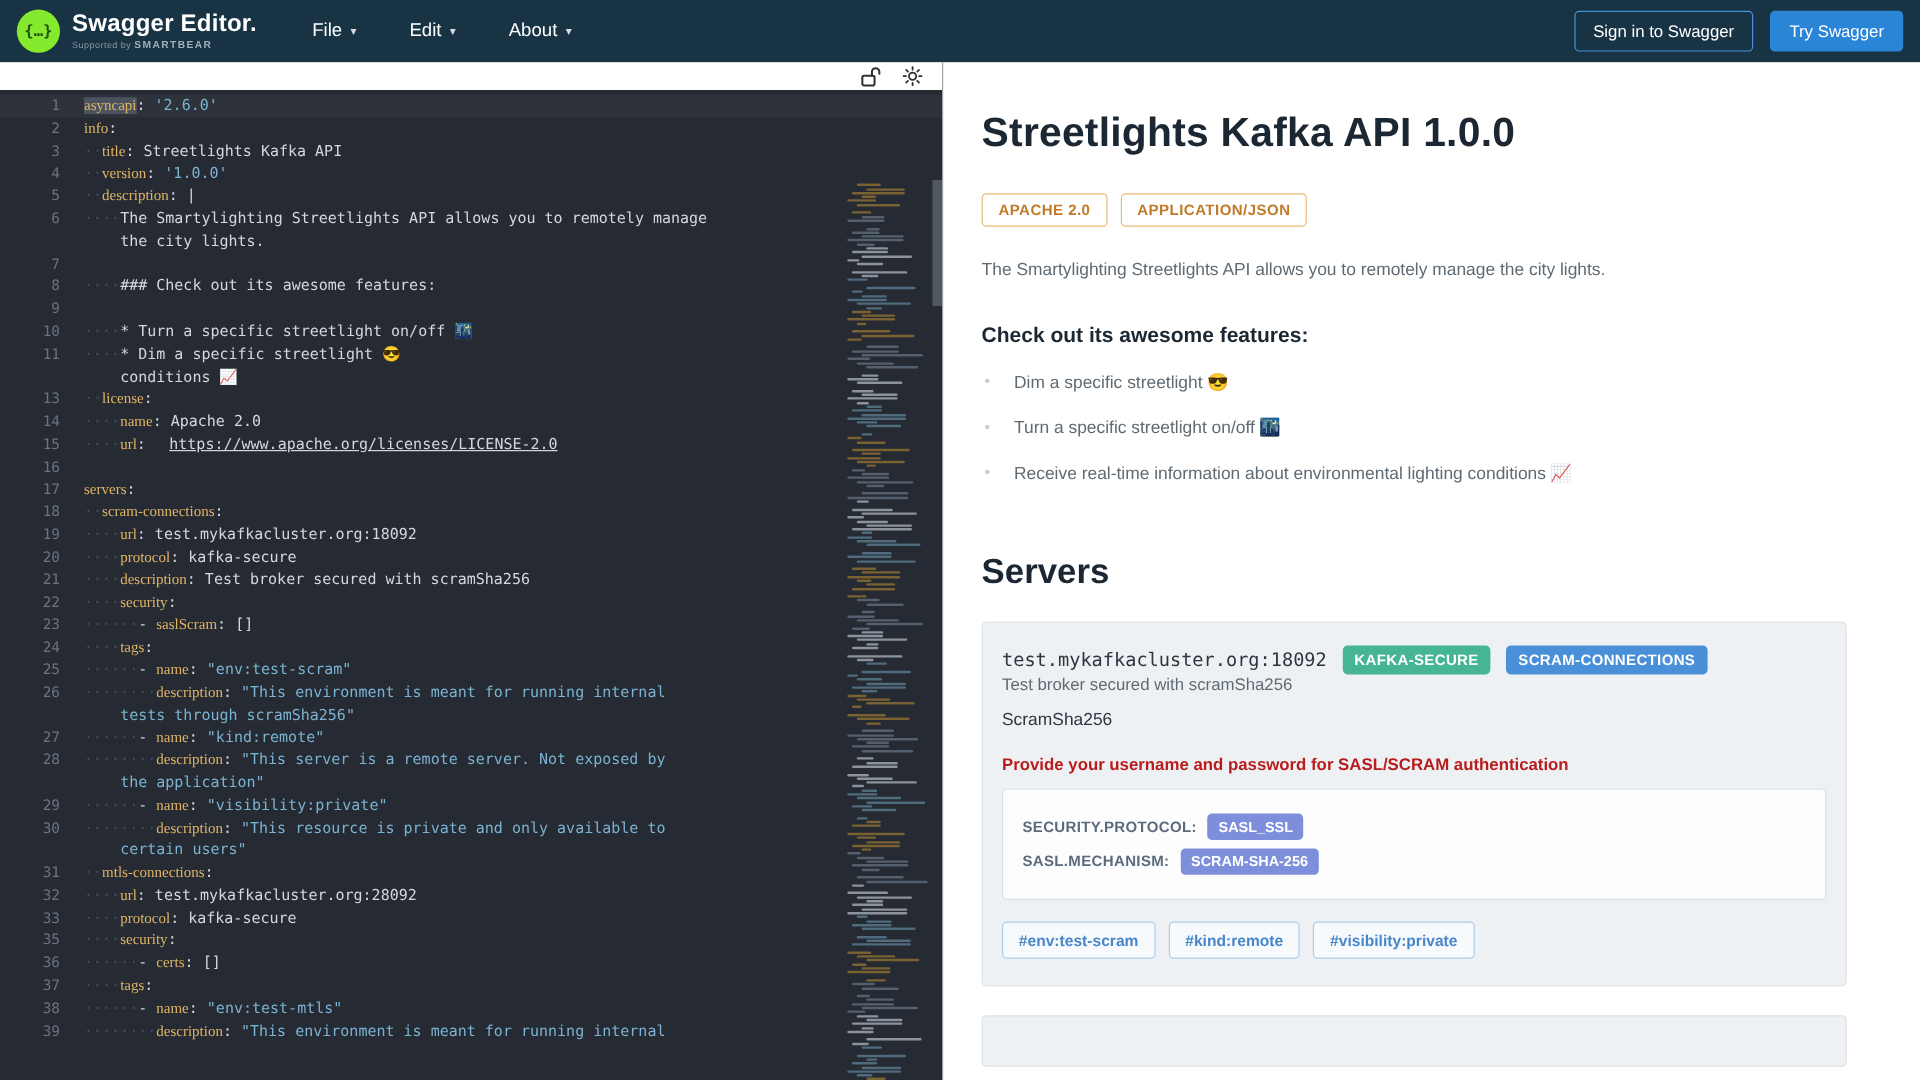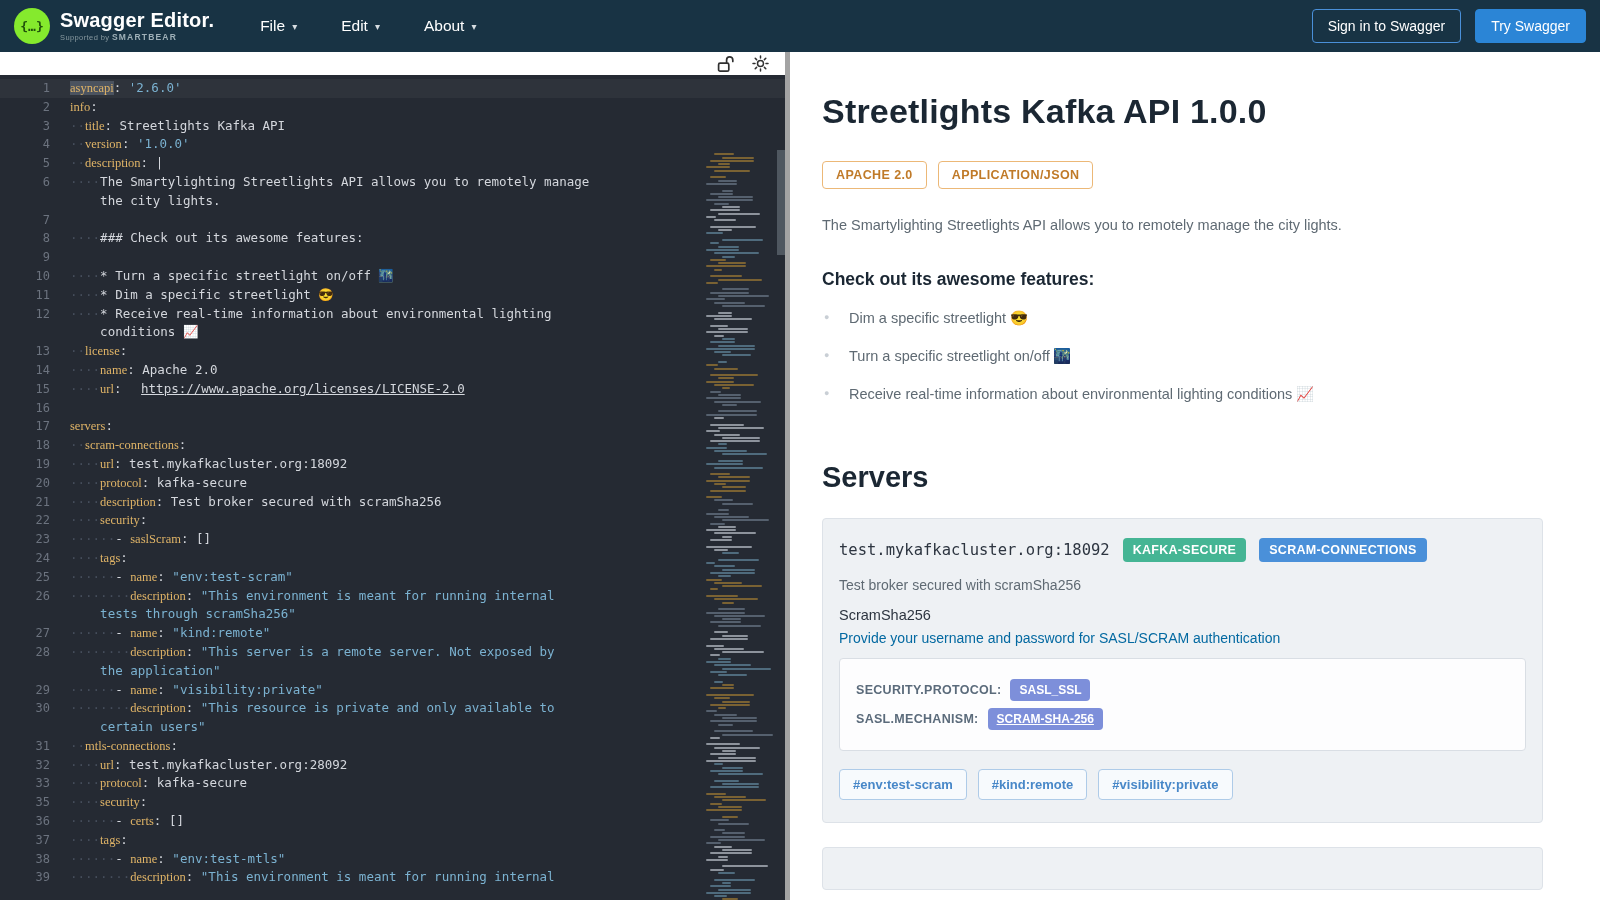--- a/index.html
+++ b/index.html
@@ -48,41 +48,41 @@
   .tu { color:#d4d7dd; text-decoration:underline;margin-left:12px; }
   .sel { background:rgba(110,122,140,.45); }
 
   .minimap { position:absolute; top:75px; right:9px; width:70px; bottom:0; overflow:hidden; }
   .mm-bar { height:2px; margin-bottom:1.3px; border-radius:1px; }
   .vscroll { position:absolute; top:75px; right:0; width:8px; height:105px;
              background:rgba(150,160,172,.38); }
 
   
   .docs { position:absolute; top:52px; left:785px; right:0; bottom:0; background:#fff;
-          border-left:5px solid #a3a3a3; padding:40px 24px 0 32px; overflow:hidden; }
+          border-left:1px solid #a3a3a3; padding:40px 24px 0 32px; overflow:hidden; }
   .doc-title { font-size:34px; font-weight:700; color:#1b2733; letter-spacing:.2px; }
   .doc-badges { margin-top:30px; display:flex; gap:11px; }
   .obadge { border:1.5px solid #ecb877; color:#c07a28; font-weight:bold; font-size:12.5px;
             letter-spacing:.4px; padding:6px 13px; border-radius:4px; }
   .lead { color:#5f6a73; font-size:14.5px; margin-top:28px; }
   .features-h { font-size:17.5px; font-weight:bold; color:#1b2733; margin-top:36px; }
   .features { list-style:none; margin-top:20px; }
   .features li { position:relative; color:#5f6a73; font-size:14.5px; padding:0 0 0 27px; margin-bottom:21px; }
   .features li::before { content:"●"; position:absolute; left:2px; top:2px; font-size:9px; color:#c9cfd5; }
   .servers-h { font-size:29px; font-weight:700; color:#1b2733; margin-top:58px; }
   .server-card { background:#eef1f4; border:1px solid #dde2e8; border-radius:4px;
                  padding:19px 16px 22px 16px; margin-top:24px; width:721px; }
   .server-head { display:flex; align-items:center; gap:13px; }
   .server-url { font-family:"DejaVu Sans Mono",monospace; font-size:15.5px; color:#2d3540; }
   .badge { color:#fff; font-weight:bold; font-size:12.5px; letter-spacing:.3px;
            padding:5px 10px; border-radius:4px; }
-  .server-desc { color:#5f6a73; font-size:14px; margin-top:15px; }
+  .server-desc { color:#5f6a73; font-size:14px; }
   .sec-label { color:#5f6a73; font-size:14px; margin-top:23px; }
   .sec-scheme { color:#2d3540; font-size:14.5px; margin-top:14px; }
-  .sec-desc { color:#0369a1; font-size:14px; margin-top:7px; }
+  .sec-desc { color:#b91c1c; font-size:14px; margin-top:21px;font-weight:bold; }
   .sec-box { background:#fdfdfe; border:1px solid #d9dee4; border-radius:4px;
              padding:13px 16px; margin-top:12px; }
   .sec-prop { display:flex; align-items:center; gap:9px; margin:7px 0; }
   .sec-prop-label { color:#5b6b7b; font-weight:bold; font-size:12.5px; letter-spacing:.3px; }
   .sec-prop-badge { color:#fff; font-weight:bold; font-size:12px; padding:4px 9px; border-radius:4px; }
   .tags { display:flex; gap:11px; margin-top:18px; }
   .tag { border:1px solid #aecbe8; color:#4787c8; font-weight:bold; font-size:13px;
          padding:7px 13px; border-radius:4px; background:#f7fafd; }
 </style>
 </head>
@@ -145,21 +145,20 @@
       <div class="row"><span class="ln">3</span><span class="codeseg"><span class="tw">··</span><span class="tk">title</span><span class="tt">: Streetlights Kafka API</span></span></div>
       <div class="row"><span class="ln">4</span><span class="codeseg"><span class="tw">··</span><span class="tk">version</span><span class="tt">: </span><span class="ts">'1.0.0'</span></span></div>
       <div class="row"><span class="ln">5</span><span class="codeseg"><span class="tw">··</span><span class="tk">description</span><span class="tt">: |</span></span></div>
       <div class="row"><span class="ln">6</span><span class="codeseg"><span class="tw">····</span><span class="tt">The Smartylighting Streetlights API allows you to remotely manage</span></span></div>
       <div class="row"><span class="ln"></span><span class="codeseg"><span class="ti">    </span><span class="tt">the city lights.</span></span></div>
       <div class="row"><span class="ln">7</span><span class="codeseg"></span></div>
       <div class="row"><span class="ln">8</span><span class="codeseg"><span class="tw">····</span><span class="tt">### Check out its awesome features:</span></span></div>
       <div class="row"><span class="ln">9</span><span class="codeseg"></span></div>
       <div class="row"><span class="ln">10</span><span class="codeseg"><span class="tw">····</span><span class="tt">* Turn a specific streetlight on/off 🌃</span></span></div>
       <div class="row"><span class="ln">11</span><span class="codeseg"><span class="tw">····</span><span class="tt">* Dim a specific streetlight 😎</span></span></div>
-      <div class="row"><span class="ln">12</span><span class="codeseg"><span class="tw">····</span><span class="tt">* Receive real-time information about environmental lighting</span></span></div>
       <div class="row"><span class="ln"></span><span class="codeseg"><span class="ti">    </span><span class="tt">conditions 📈</span></span></div>
       <div class="row"><span class="ln">13</span><span class="codeseg"><span class="tw">··</span><span class="tk">license</span><span class="tt">:</span></span></div>
       <div class="row"><span class="ln">14</span><span class="codeseg"><span class="tw">····</span><span class="tk">name</span><span class="tt">: Apache 2.0</span></span></div>
       <div class="row"><span class="ln">15</span><span class="codeseg"><span class="tw">····</span><span class="tk">url</span><span class="tt">: </span><span class="tu">https://www.apache.org/licenses/LICENSE-2.0</span></span></div>
       <div class="row"><span class="ln">16</span><span class="codeseg"></span></div>
       <div class="row"><span class="ln">17</span><span class="codeseg"><span class="tk">servers</span><span class="tt">:</span></span></div>
       <div class="row"><span class="ln">18</span><span class="codeseg"><span class="tw">··</span><span class="tk">scram-connections</span><span class="tt">:</span></span></div>
       <div class="row"><span class="ln">19</span><span class="codeseg"><span class="tw">····</span><span class="tk">url</span><span class="tt">: test.mykafkacluster.org:18092</span></span></div>
       <div class="row"><span class="ln">20</span><span class="codeseg"><span class="tw">····</span><span class="tk">protocol</span><span class="tt">: kafka-secure</span></span></div>
       <div class="row"><span class="ln">21</span><span class="codeseg"><span class="tw">····</span><span class="tk">description</span><span class="tt">: Test broker secured with scramSha256</span></span></div>
@@ -441,21 +440,21 @@
         <div class="server-desc">Test broker secured with scramSha256</div>
         <div class="sec-scheme">ScramSha256</div>
         <div class="sec-desc">Provide your username and password for SASL/SCRAM authentication</div>
         <div class="sec-box">
           <div class="sec-prop">
             <span class="sec-prop-label">SECURITY.PROTOCOL:</span>
             <span class="sec-prop-badge" style="background: rgb(125, 143, 218);">SASL_SSL</span>
           </div>
           <div class="sec-prop">
             <span class="sec-prop-label">SASL.MECHANISM:</span>
-            <span class="sec-prop-badge" style="background: rgb(125, 143, 218); text-decoration: underline;">SCRAM-SHA-256</span>
+            <span class="sec-prop-badge" style="background: rgb(125, 143, 218);">SCRAM-SHA-256</span>
           </div>
         </div>
         <div class="tags">
           <span class="tag">#env:test-scram</span>
           <span class="tag">#kind:remote</span>
           <span class="tag">#visibility:private</span>
         </div>
       </div>
       <div class="server-card"></div>
     </div>

